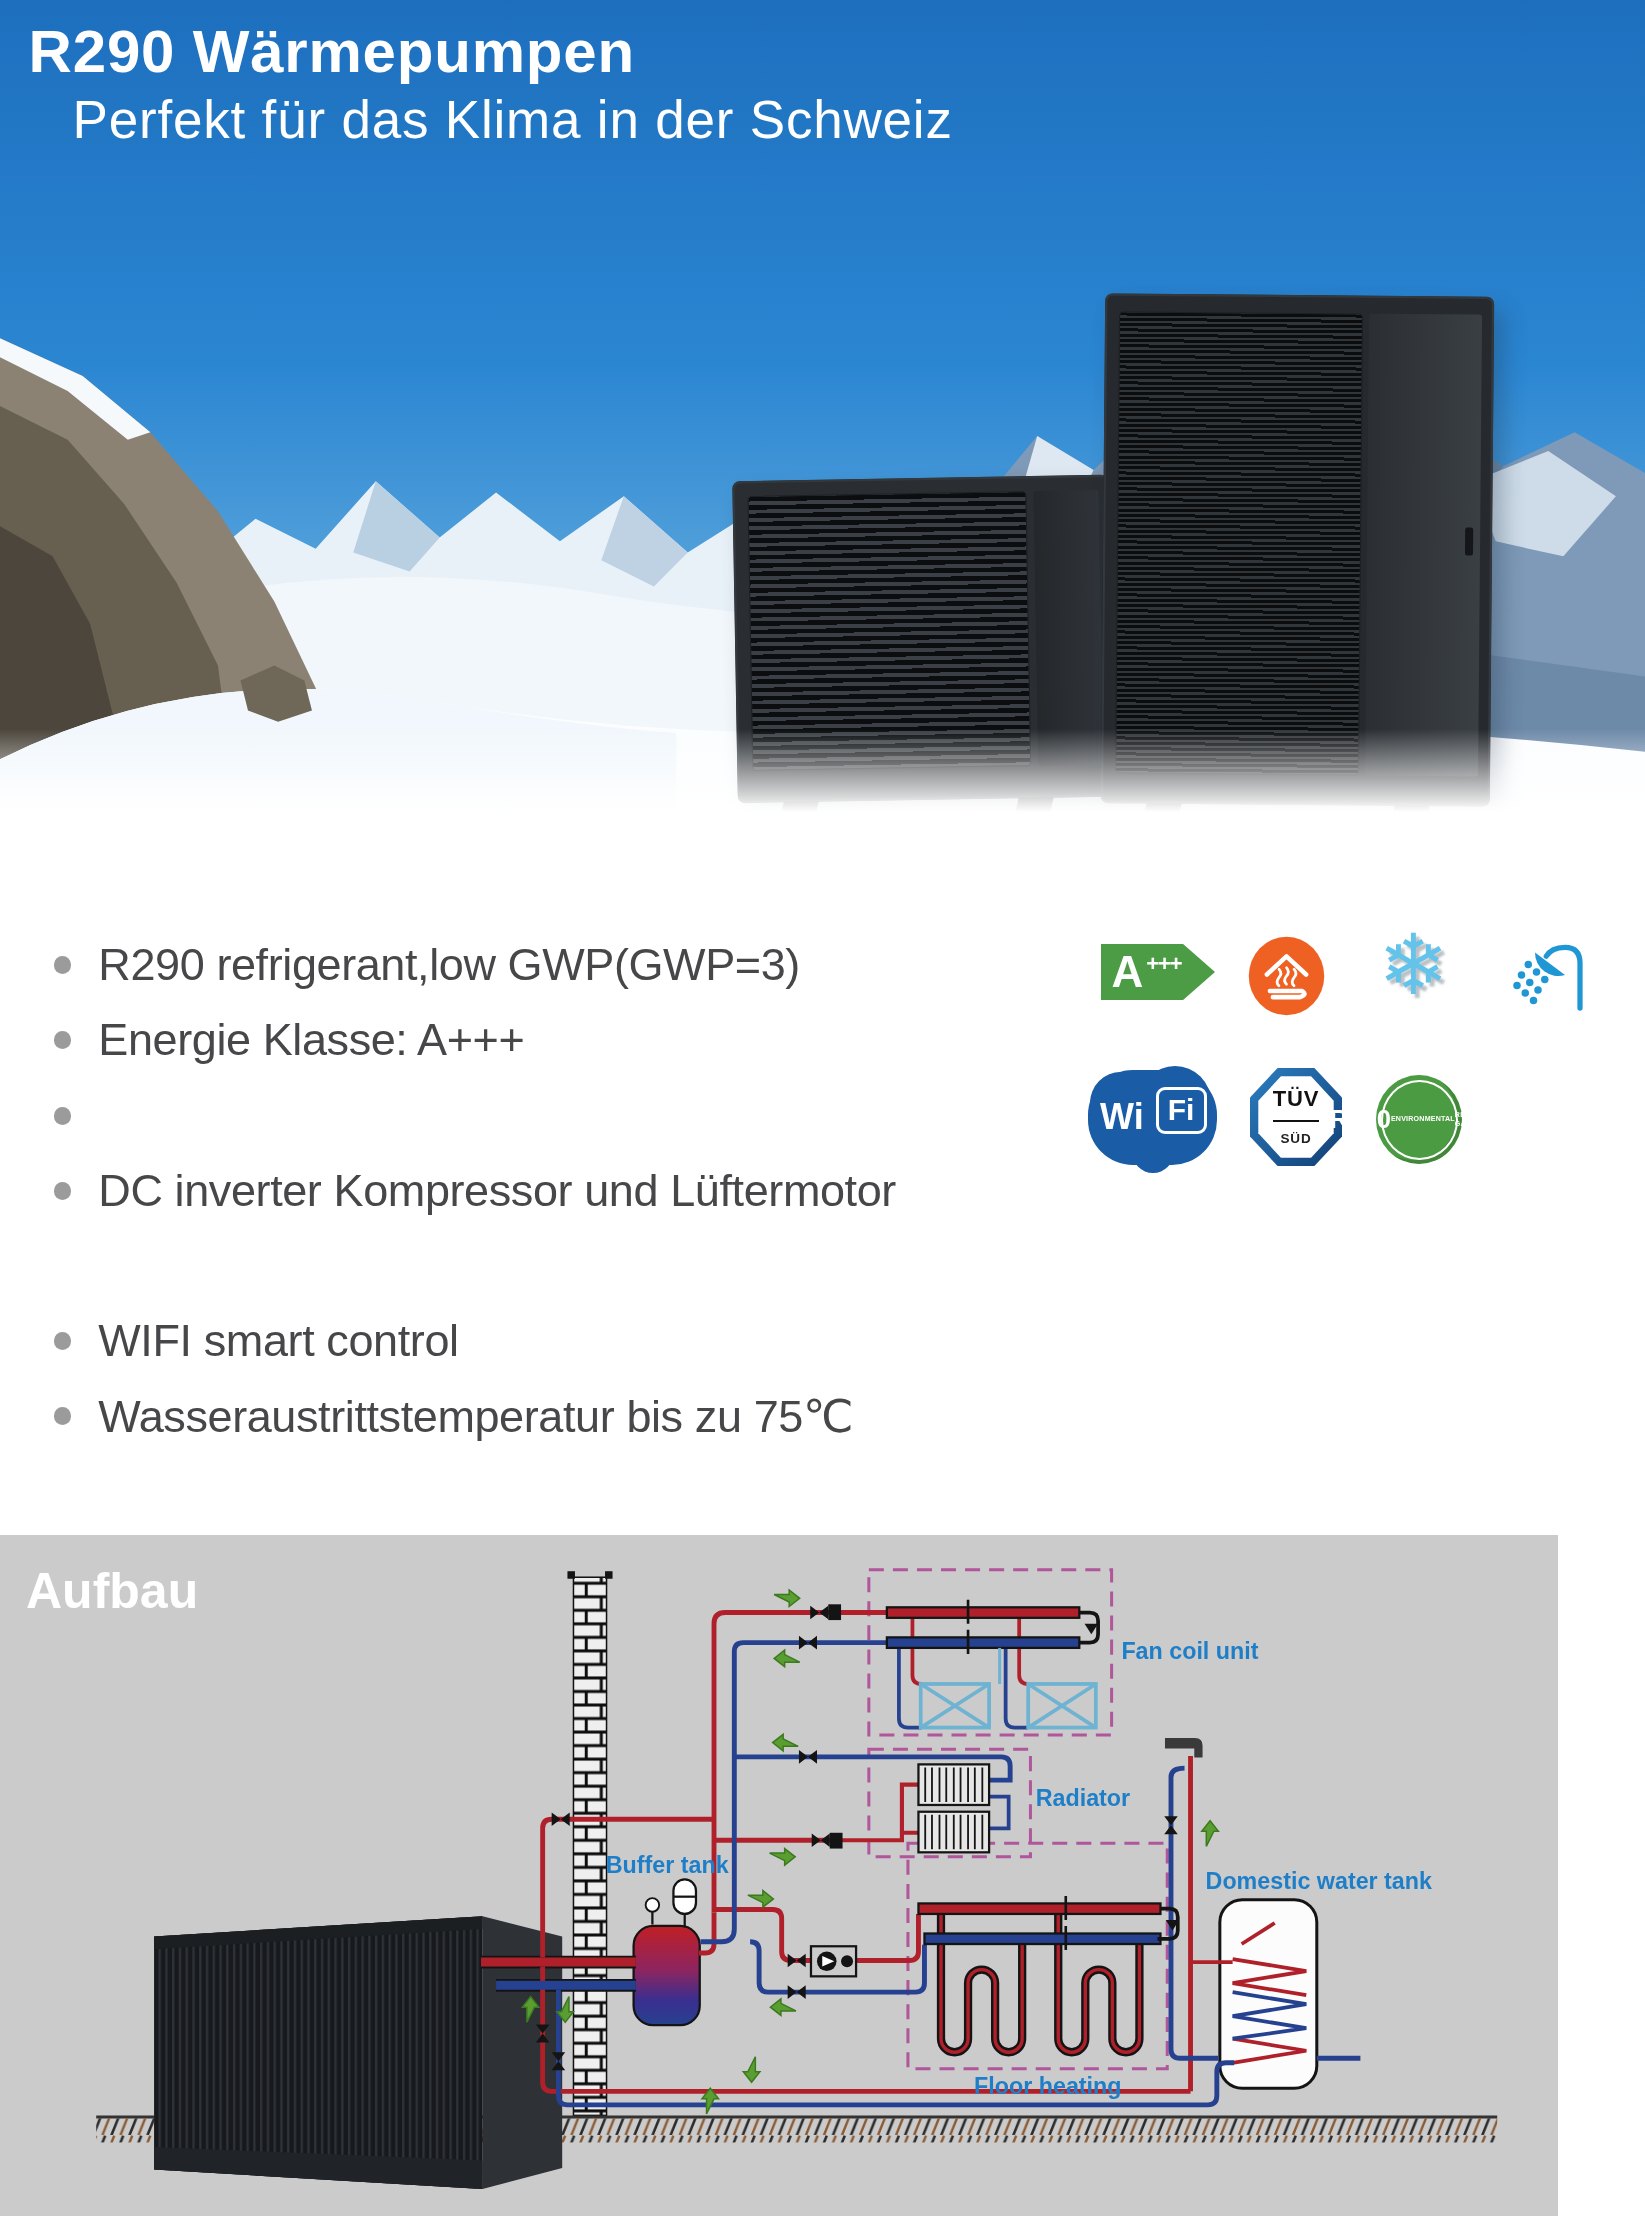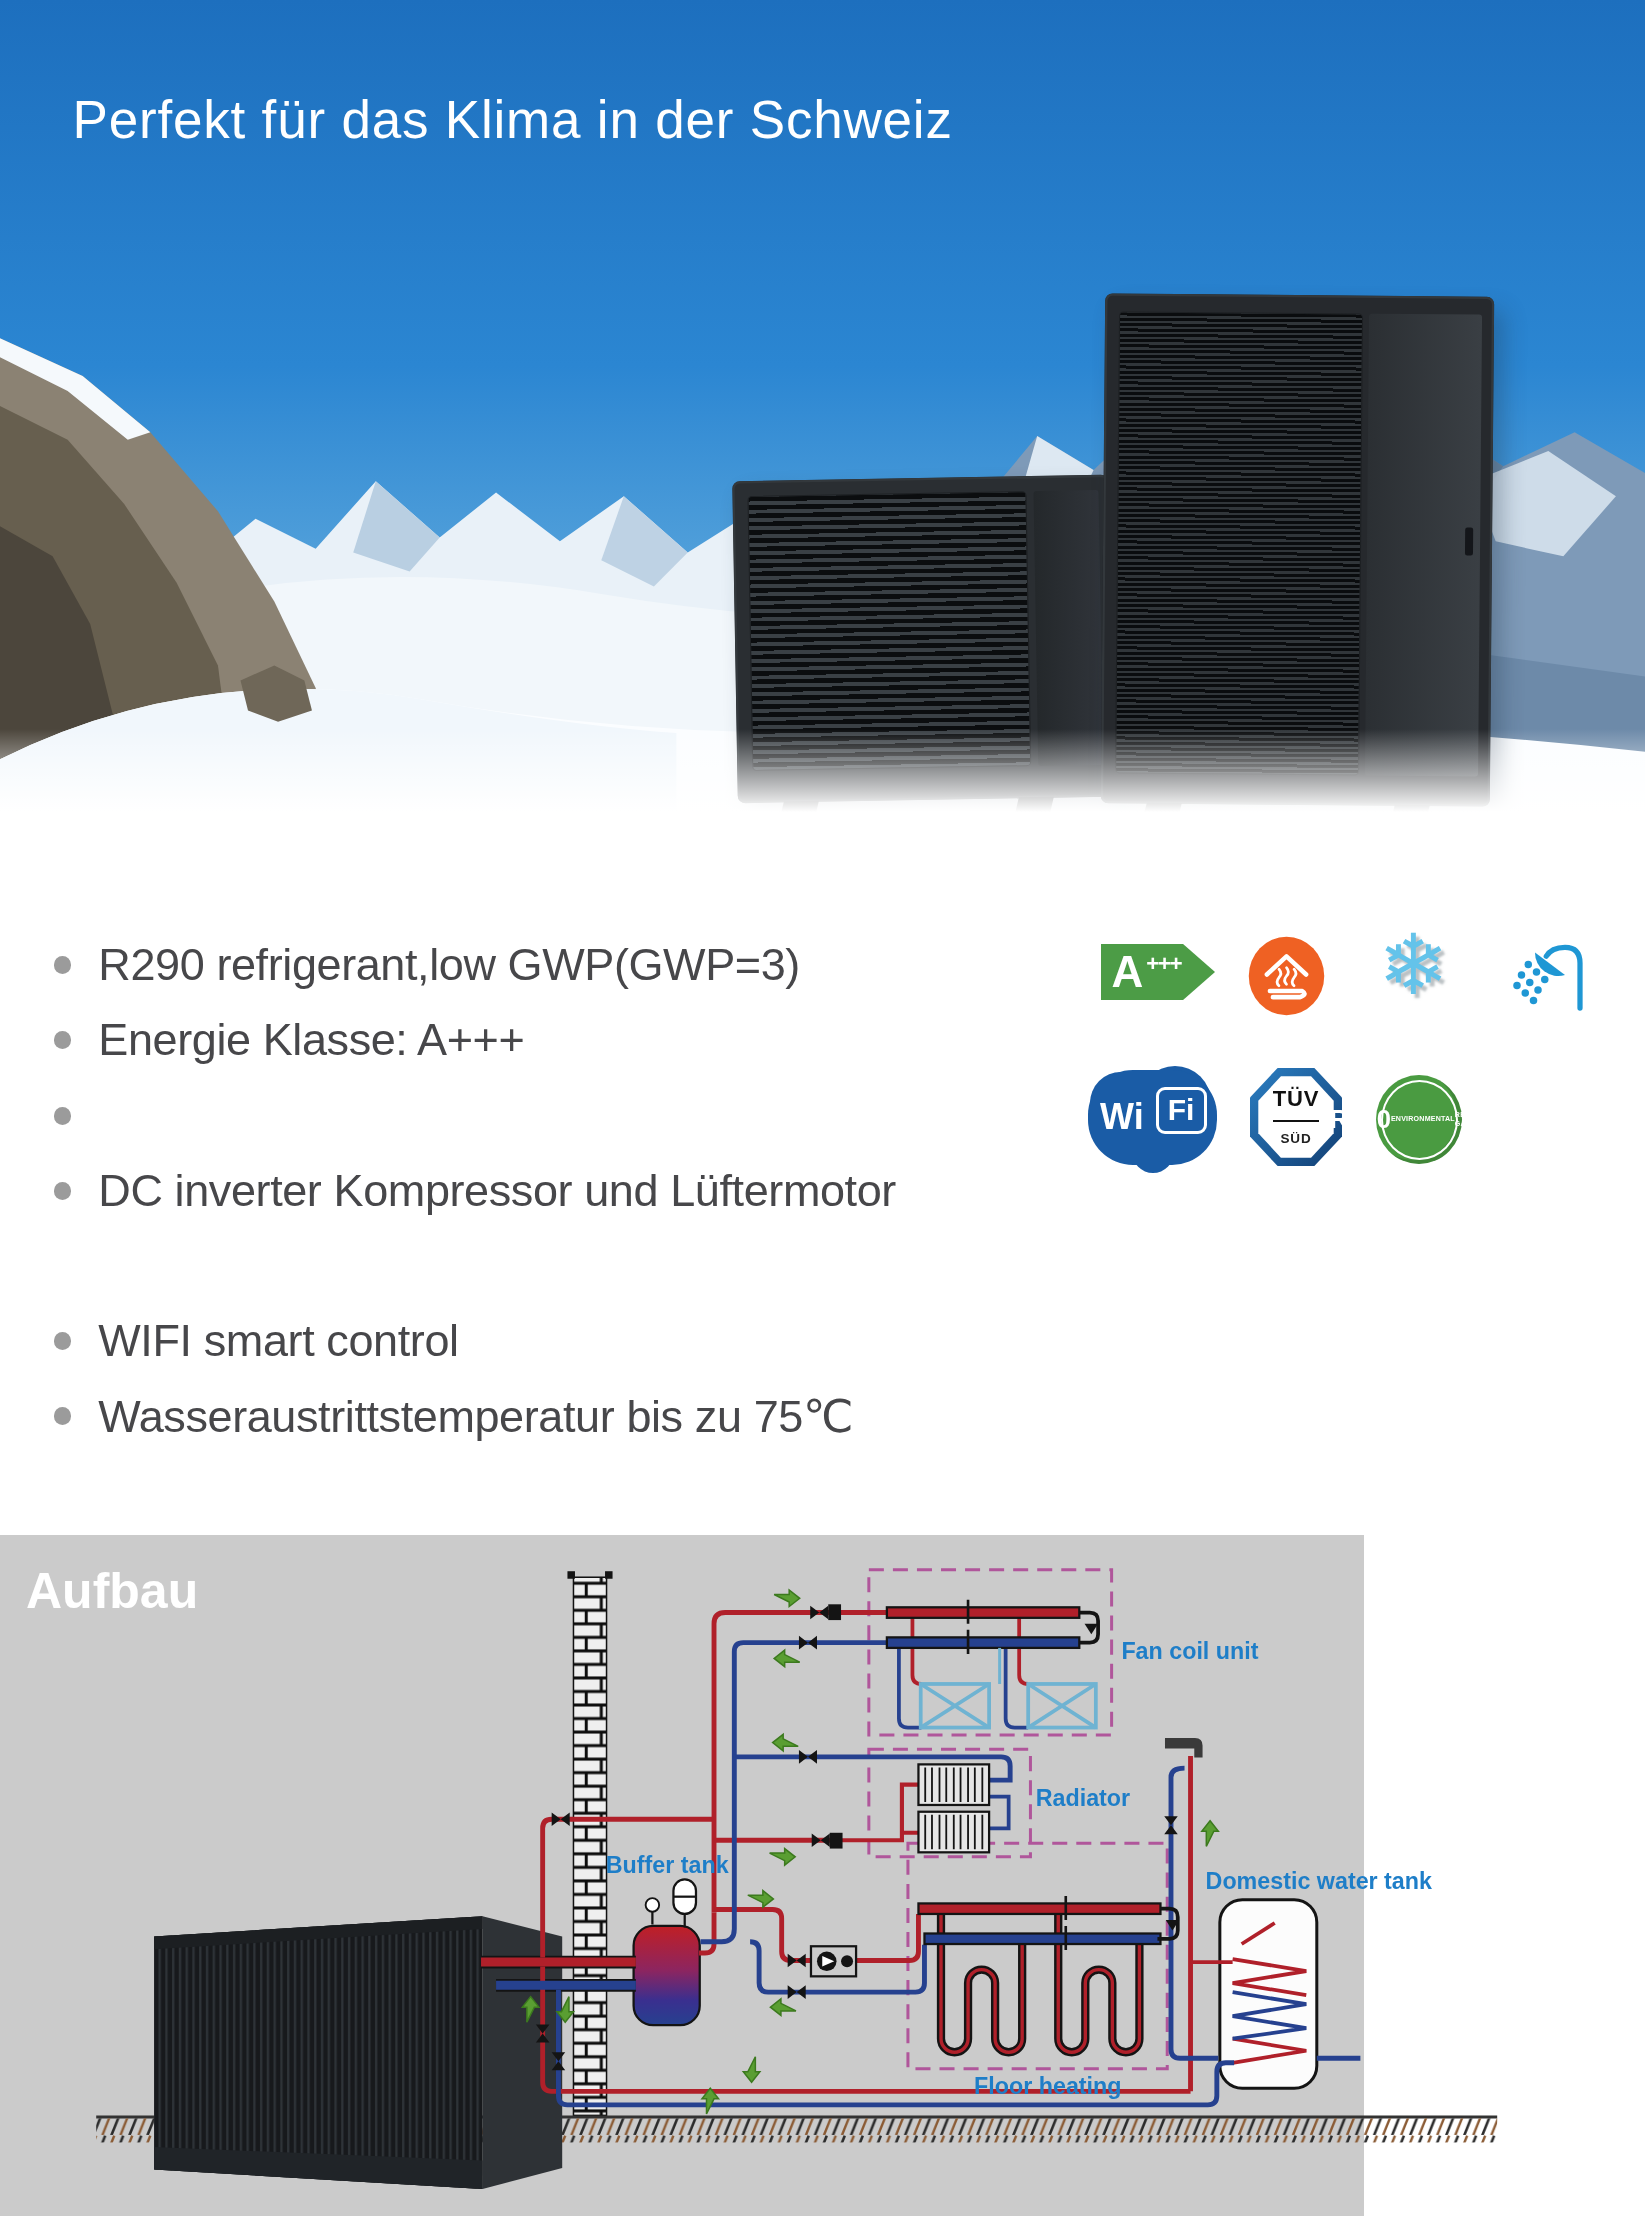--- a/index.html
+++ b/index.html
@@ -63,21 +63,21 @@
   .tuv .t2{font-size:13.5px;font-weight:800;color:#222;letter-spacing:0.8px;}
   .r290{left:1376px;top:1075px;width:86px;height:89px;border-radius:50%;background:#4a9b41;
         box-shadow:inset -5.3px -3.8px 0 rgba(0,0,0,.13);}
   .r290 .ring{position:absolute;inset:4.5px;border:2.3px solid #fff;border-radius:50%;
         display:flex;align-items:center;justify-content:center;color:#fff;}
   .r290 .code{font-size:25.6px;font-weight:700;line-height:1;margin-top:1.5px;}
   .r290 .sub{font-size:7.1px;font-weight:700;letter-spacing:0.2px;line-height:1.25;}
   .iconsvg{position:absolute;}
 
   
-  .aufbau{position:absolute;left:0;top:1535px;width:1364px;height:682px;background:#cbcbcb;}
+  .aufbau{position:absolute;left:0;top:1535px;width:1558px;height:682px;background:#cbcbcb;}
   .aufbau-title{position:absolute;left:26px;top:27px;color:#fff;font-size:50px;font-weight:700;}
   .diagram{position:absolute;left:0;top:0;width:1646px;height:682px;}
   .dlabel{font-family:"Liberation Sans","DejaVu Sans",sans-serif;font-size:31px;font-weight:700;}
 </style>
 </head>
 <body>
 
 <div class="page">
 
   <section class="hero">
@@ -127,20 +127,21 @@
     </div>
     <div class="unit unit-b">
       <div class="grille grille-b"></div>
       <div class="sidepanel panel-b">
         <div class="handle"></div>
       </div>
       <div class="foot f1"></div>
       <div class="foot f2"></div>
     </div>
 
+    <h1>R290 Wärmepumpen</h1>
     <h2>Perfekt für das Klima in der Schweiz</h2>
     <div class="hero-fade"></div>
   </section>
 
   <section class="features">
     <div class="feat" style="top:123px">
       <span class="dot"></span>
       <span class="txt">R290 refrigerant,low GWP(GWP=3)</span>
       </div>
     <div class="feat" style="top:198px">

